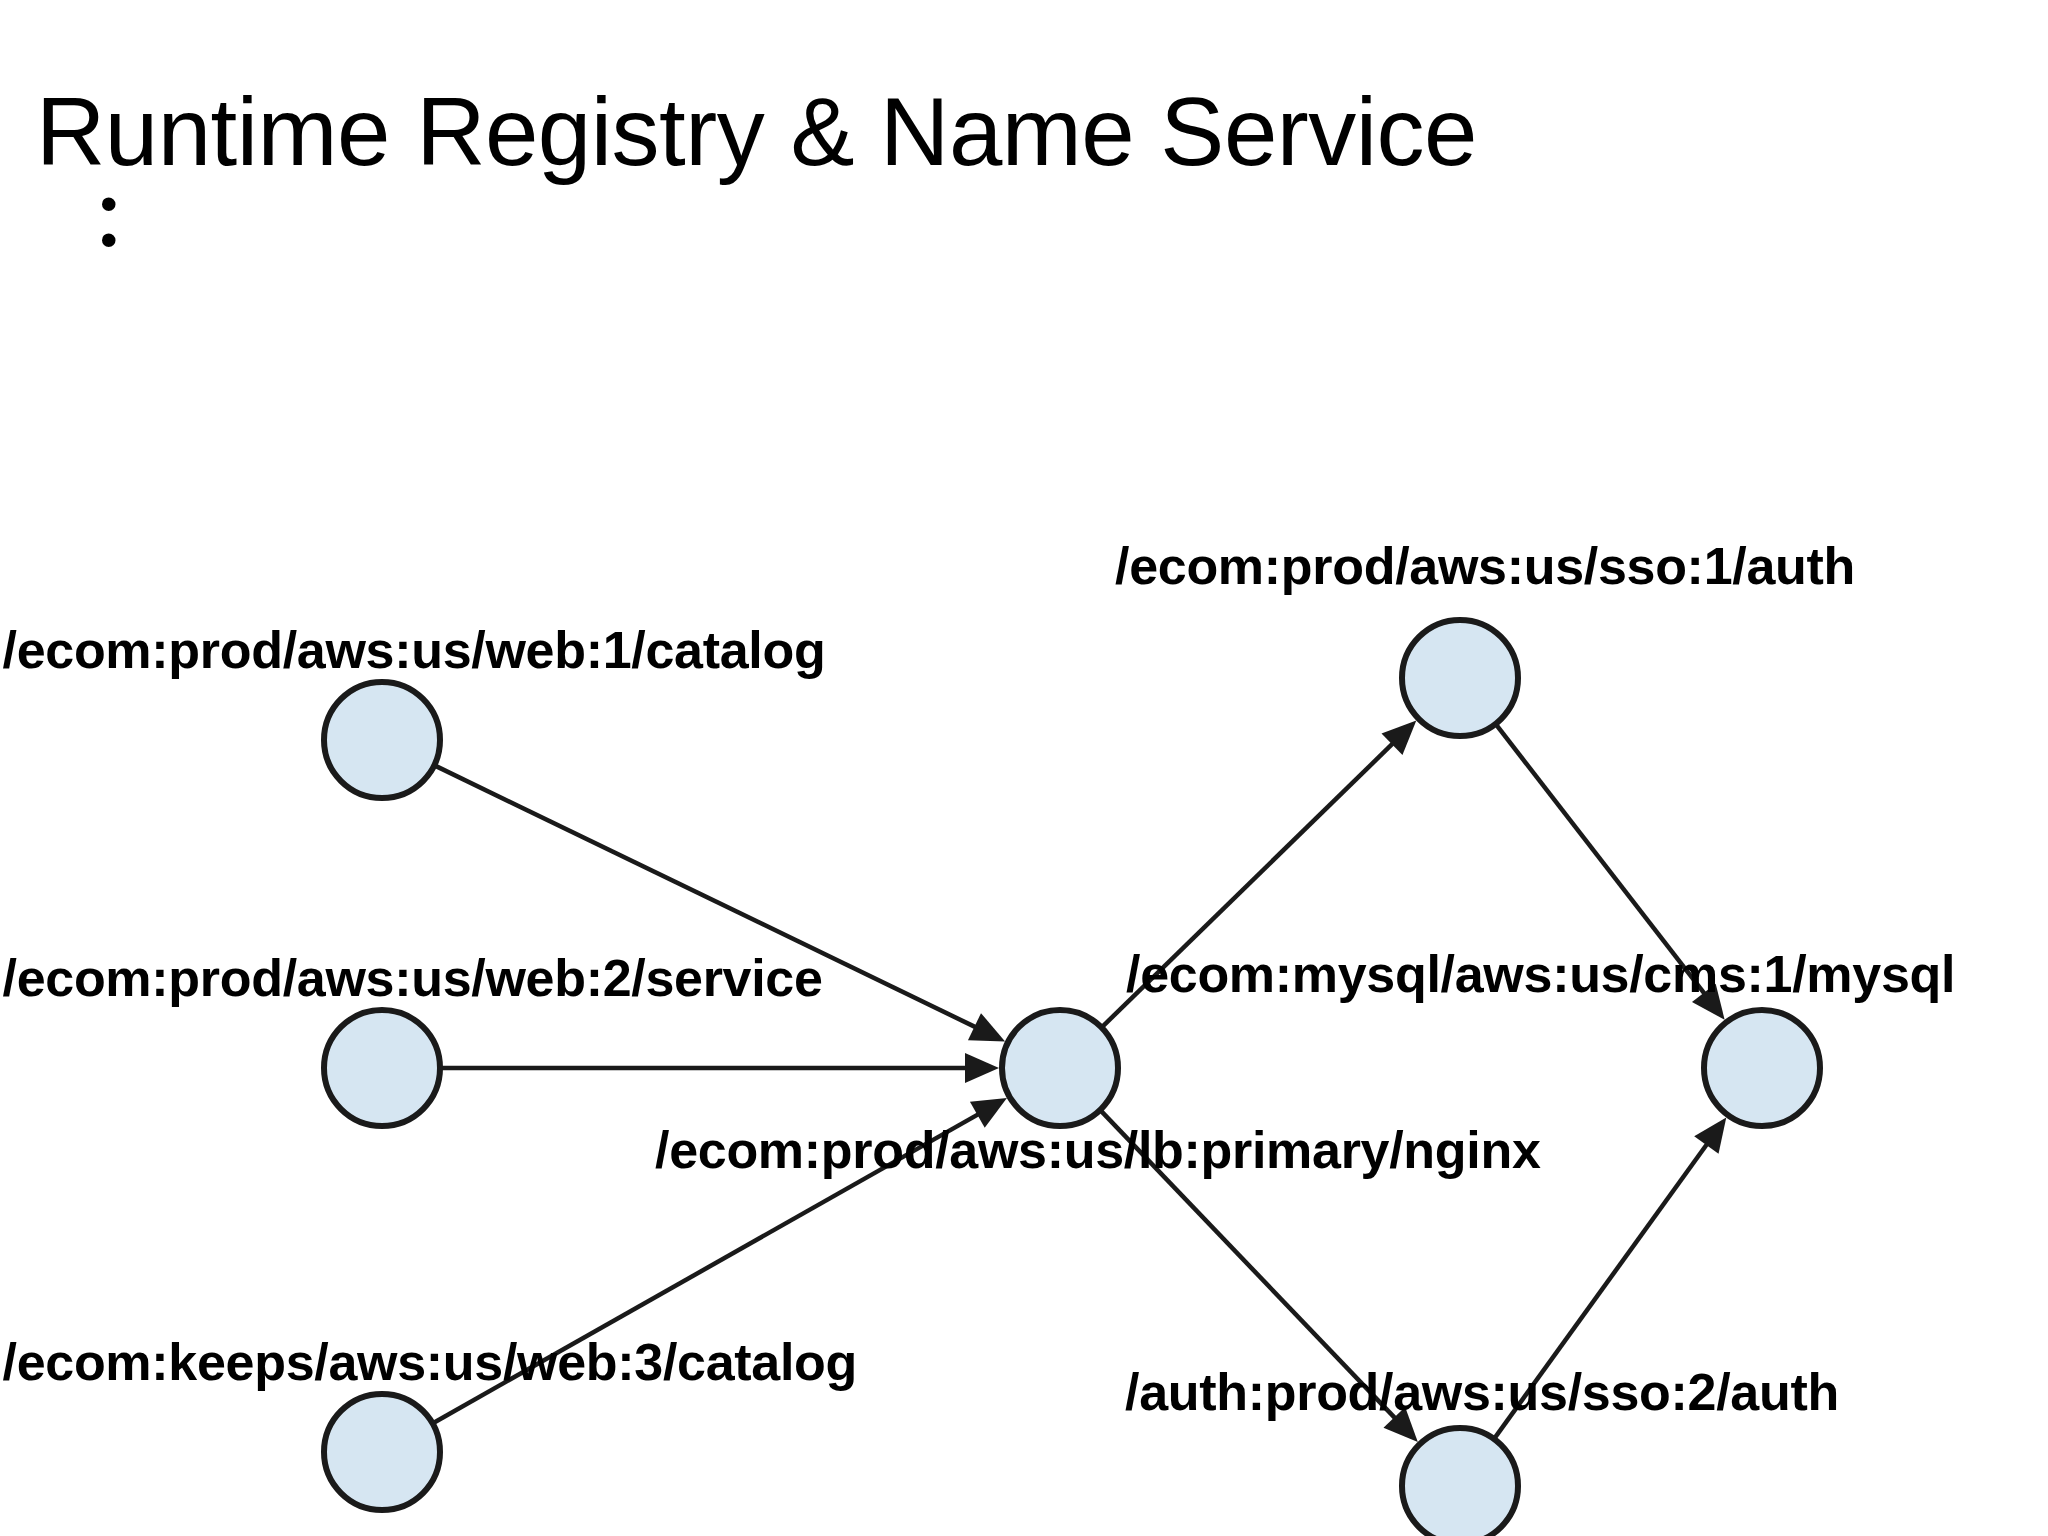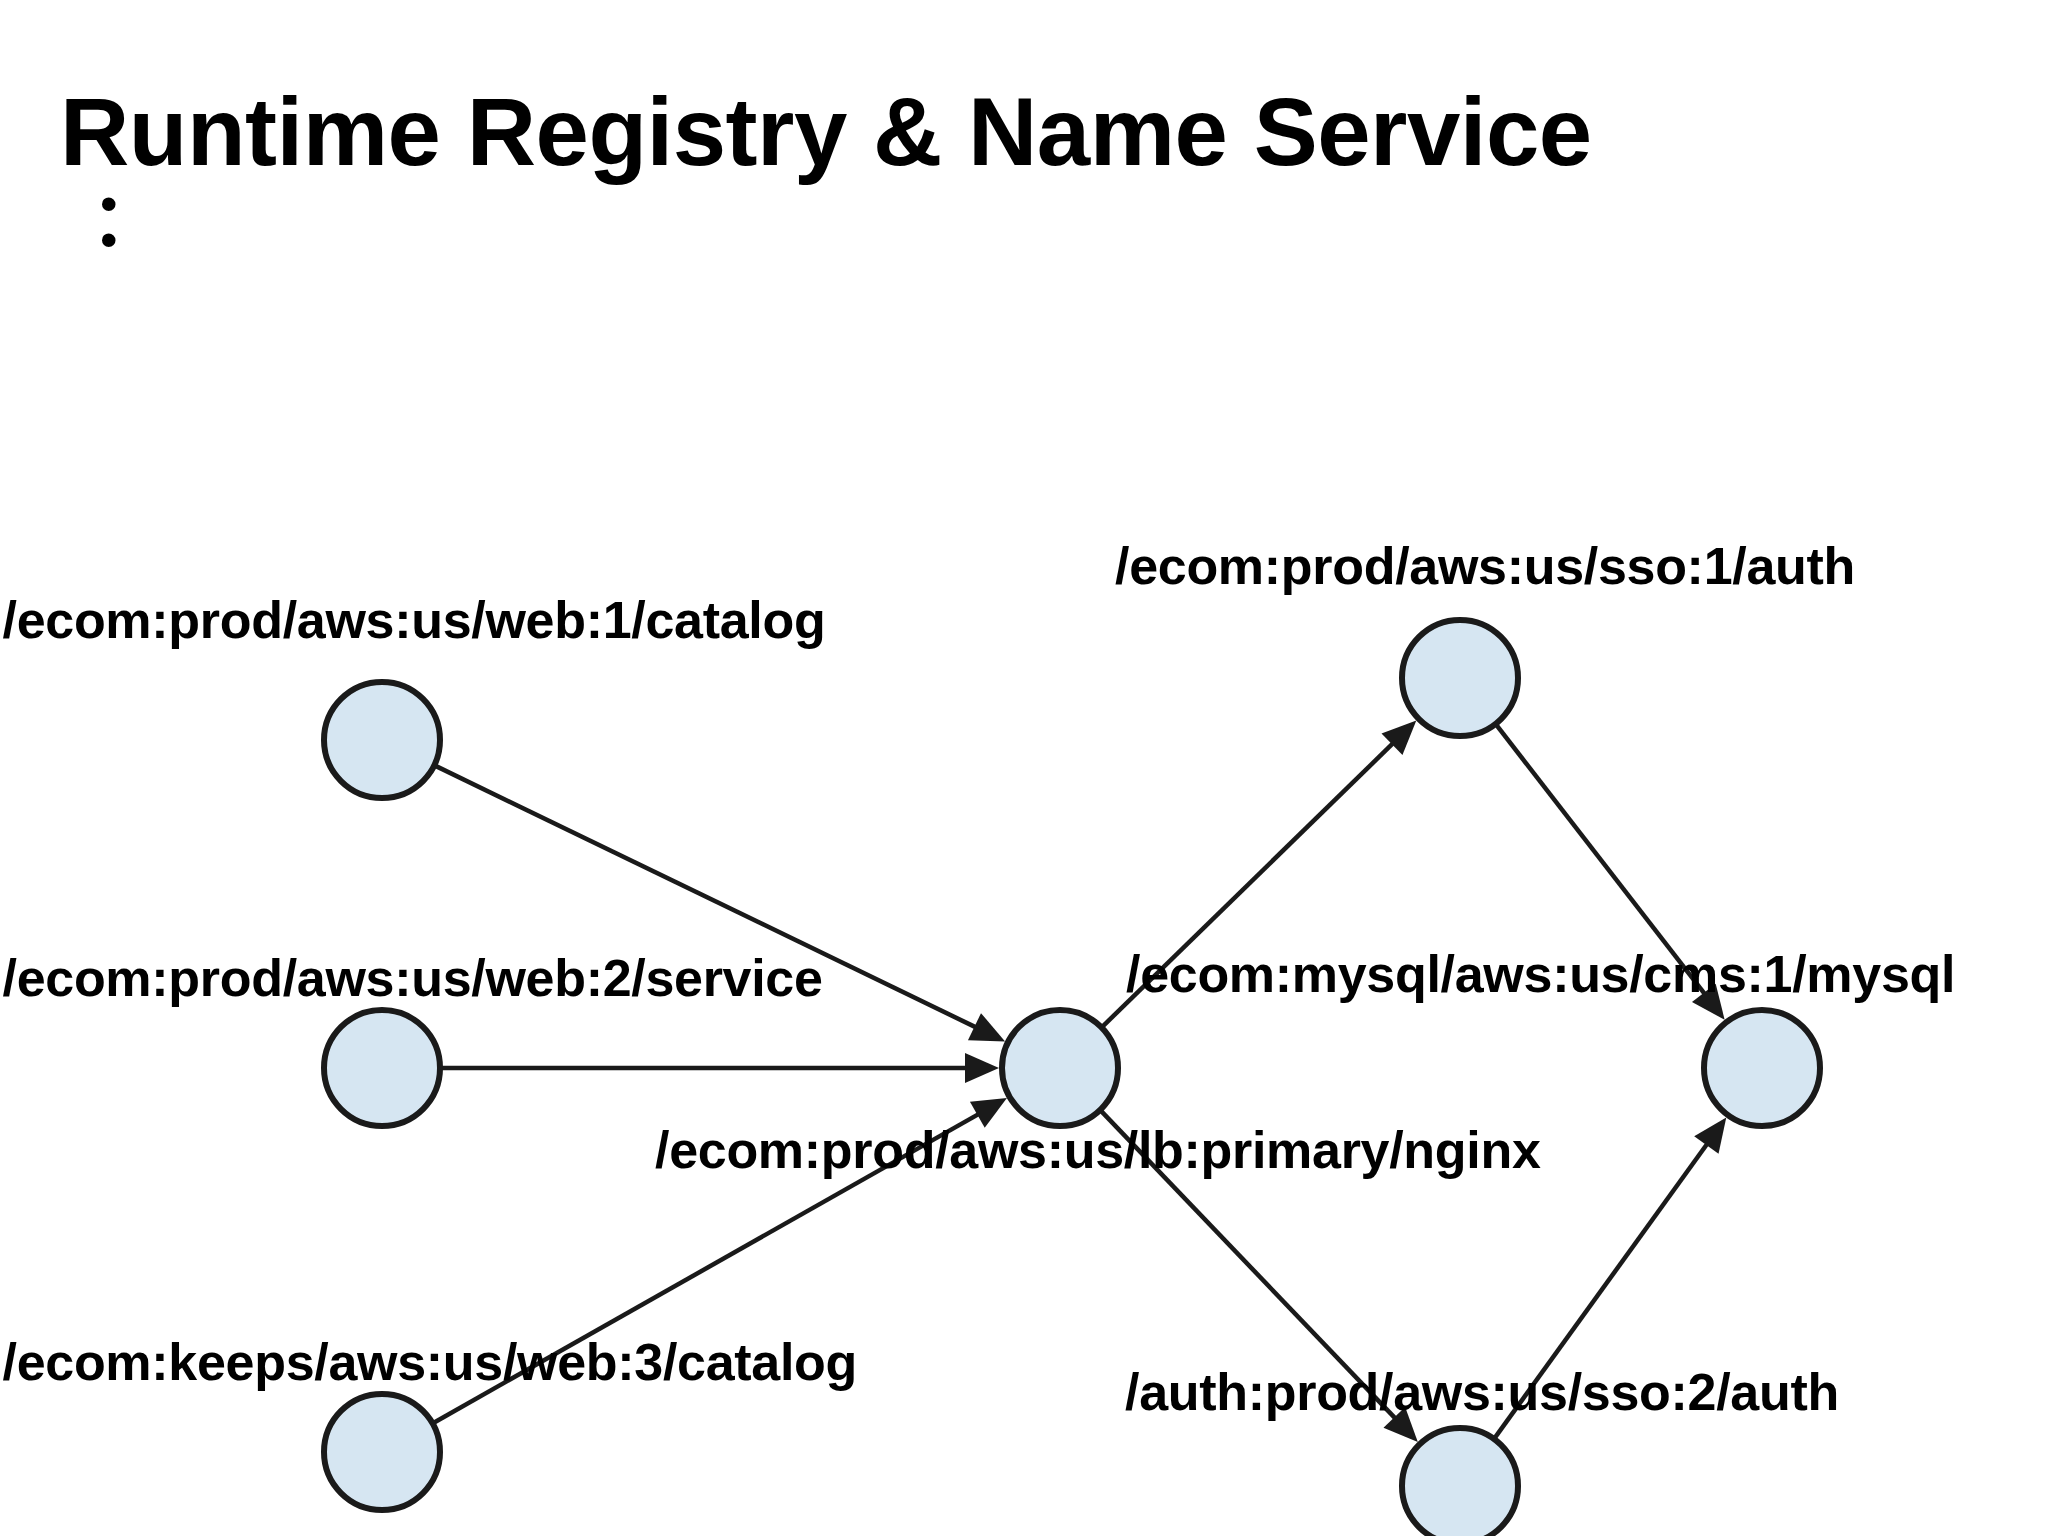--- a/index.html
+++ b/index.html
@@ -13,25 +13,25 @@
     height: 1536px;
     position: relative;
     overflow: hidden;
     font-family: "Liberation Sans", sans-serif;
     color: #000000;
   }
 
   
   #slide-title {
     position: absolute;
-    left: 60px;
+    left: 36px;
     top: 18px;
     font-size: 96px;
     line-height: 1.05;
-    font-weight: 700;
+    font-weight: 400;
     letter-spacing: -0.5px;
     white-space: nowrap;
   }
 
   
   #bullet-list {
     position: absolute;
     left: 100px;
     top: 170px;
     width: 1820px;
@@ -142,20 +142,20 @@
       <circle cx="382" cy="1068" r="58" class="node-circle"></circle>
       <circle cx="382" cy="1452" r="58" class="node-circle"></circle>
       <circle cx="1060" cy="1068" r="58" class="node-circle"></circle>
       <circle cx="1460" cy="678" r="58" class="node-circle"></circle>
       <circle cx="1460" cy="1486" r="58" class="node-circle"></circle>
       <circle cx="1762" cy="1068" r="58" class="node-circle"></circle>
     </g>
 </svg>
 
 <div id="node-label-layer">
-    <div class="node-label" style="left: 2.5px; top: 590px;">/ecom:prod/aws:us/web:1/catalog</div>
+    <div class="node-label" style="left: 2.5px; top: 620px;">/ecom:prod/aws:us/web:1/catalog</div>
     <div class="node-label" style="left: 2.5px; top: 948px;">/ecom:prod/aws:us/web:2/service</div>
     <div class="node-label" style="left: 2.5px; top: 1332px;">/ecom:keeps/aws:us/web:3/catalog</div>
     <div class="node-label" style="left: 655px; top: 1120px;">/ecom:prod/aws:us/lb:primary/nginx</div>
     <div class="node-label" style="left: 1115px; top: 536px;">/ecom:prod/aws:us/sso:1/auth</div>
     <div class="node-label" style="left: 1125px; top: 1362px;">/auth:prod/aws:us/sso:2/auth</div>
     <div class="node-label" style="left: 1126px; top: 944px;">/ecom:mysql/aws:us/cms:1/mysql</div>
   </div>
 
 </body></html>

